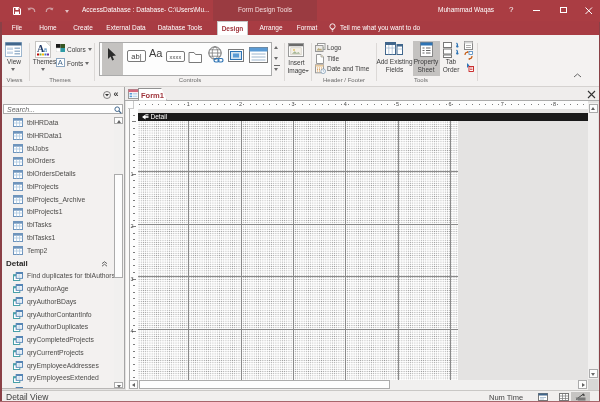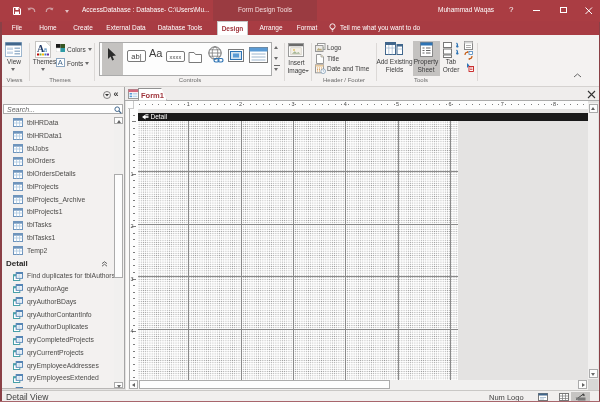--- a/index.html
+++ b/index.html
@@ -660,21 +660,21 @@
       <div class="dar" style="left:1.5px;top:2.5px;border-top:none;border-bottom:3px solid #606060;"></div>
     </div>
   <div class="sbtn" style="left:463.5px;top:281.5px;width:9px;height:9px;">
       <div class="dar" style="left:1.5px;top:3px;"></div>
     </div>
   <div class="abs" style="left:463px;top:291.5px;width:10px;height:11px;background:#D8D7D6;"></div>
 </div>
 
 <div class="abs" id="statusbar">
   <div class="abs" style="left:6px;top:1px;font-size:8.5px;color:#3f3f3f;">Detail View</div>
-  <div class="abs" style="left:489px;top:2px;font-size:7.5px;color:#444;">Num Logo</div>
+  <div class="abs" style="left:489px;top:2px;font-size:7.5px;color:#444;">Num Time</div>
   <svg class="abs" style="left:538px;top:2px" width="10" height="8" viewBox="0 0 10 8">
       <rect x="0.5" y="0.5" width="9" height="7" fill="#fff" stroke="#777"></rect>
       <rect x="0.5" y="0.5" width="9" height="2" fill="#41668C"></rect>
       <path d="M2 4.5 h6 M2 6 h4" stroke="#9DB6CE" stroke-width="0.8"></path>
     </svg>
   <svg class="abs" style="left:559px;top:2px" width="10" height="8" viewBox="0 0 10 8">
       <rect x="0.5" y="0.5" width="9" height="7" fill="#fff" stroke="#777"></rect>
       <path d="M0.5 3 h9 M0.5 5.5 h9 M3.5 0.5 v7 M6.5 0.5 v7" stroke="#777" stroke-width="0.7"></path>
     </svg>
   <div class="abs" style="left:570.5px;top:0.5px;width:19.5px;height:10px;background:#C6C4C2;"></div>

